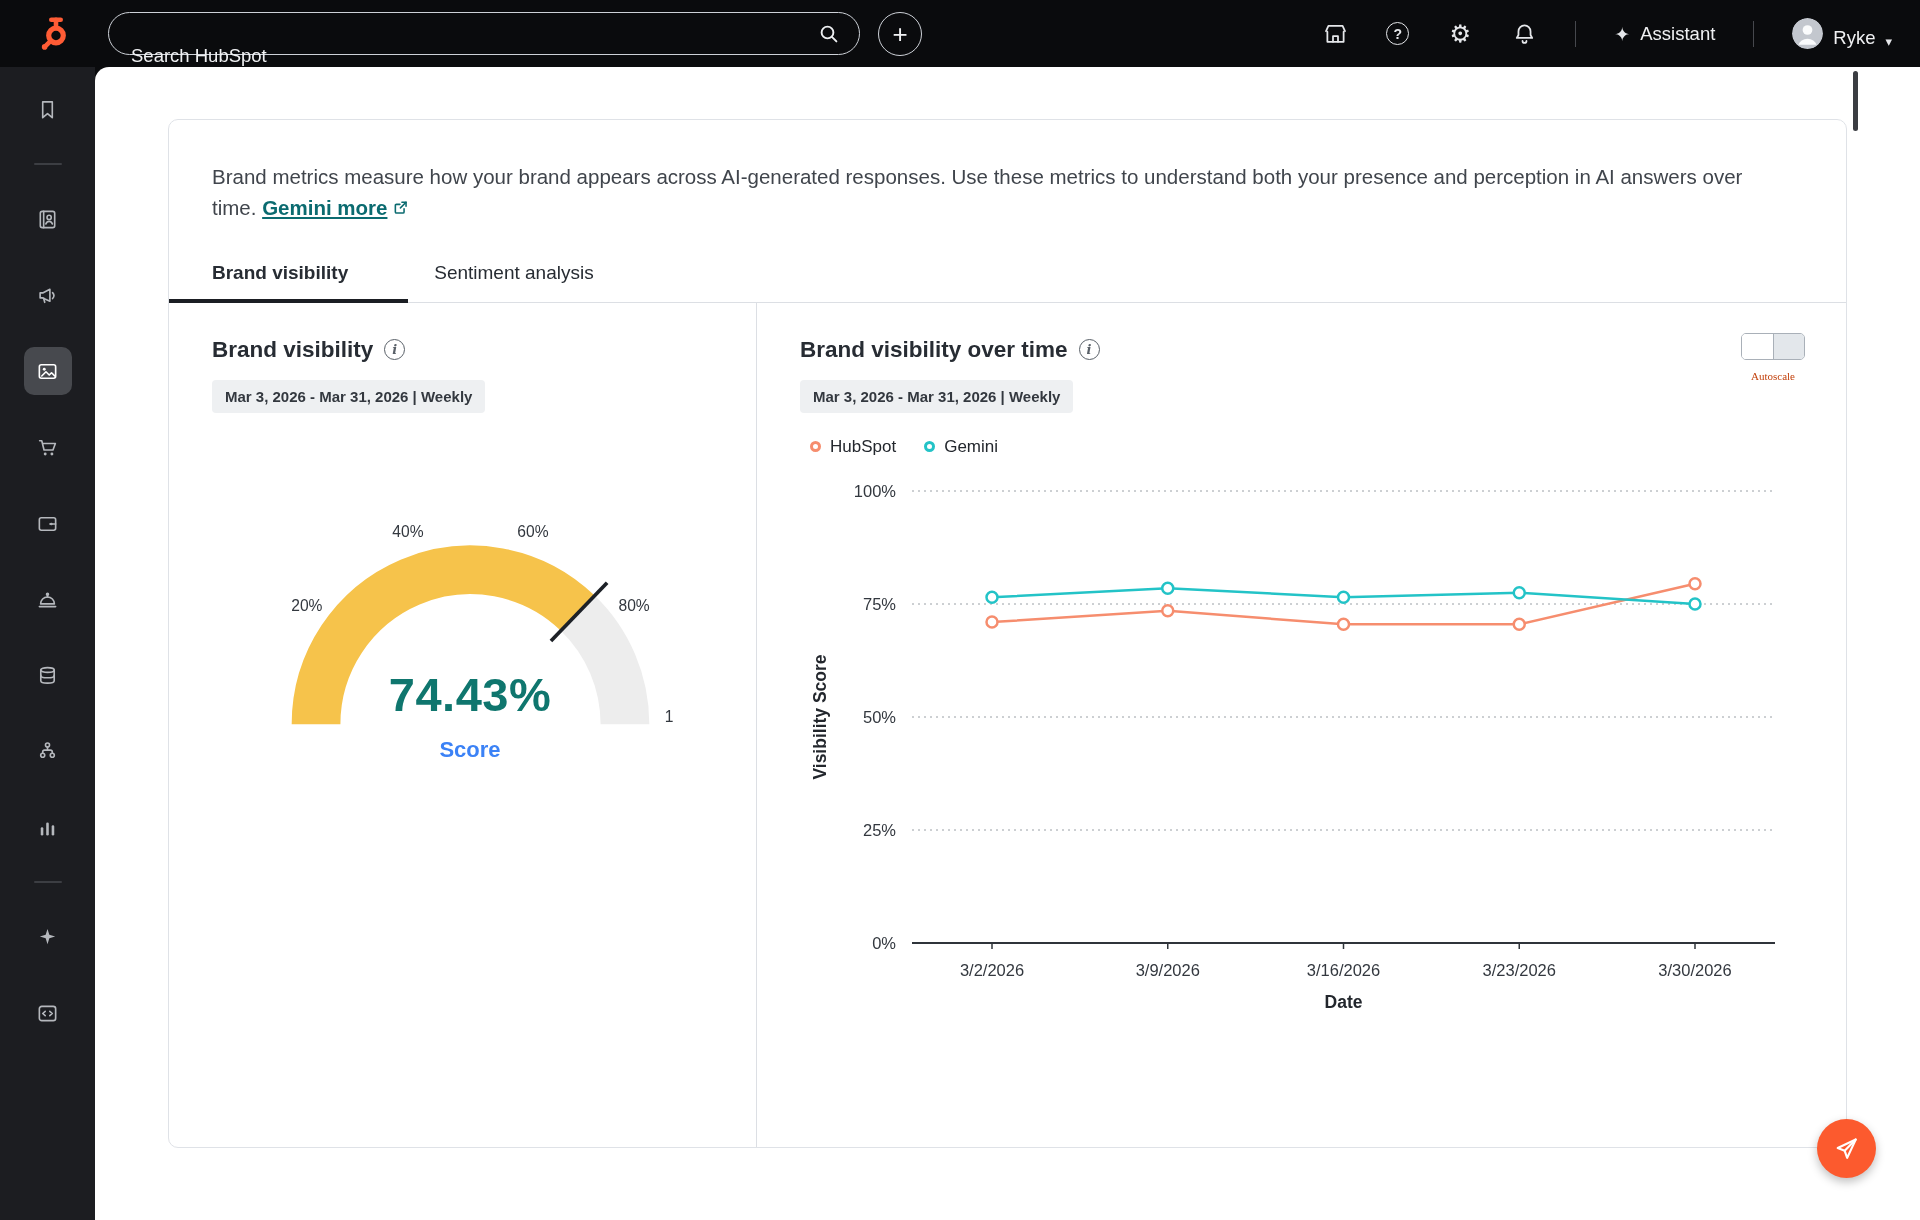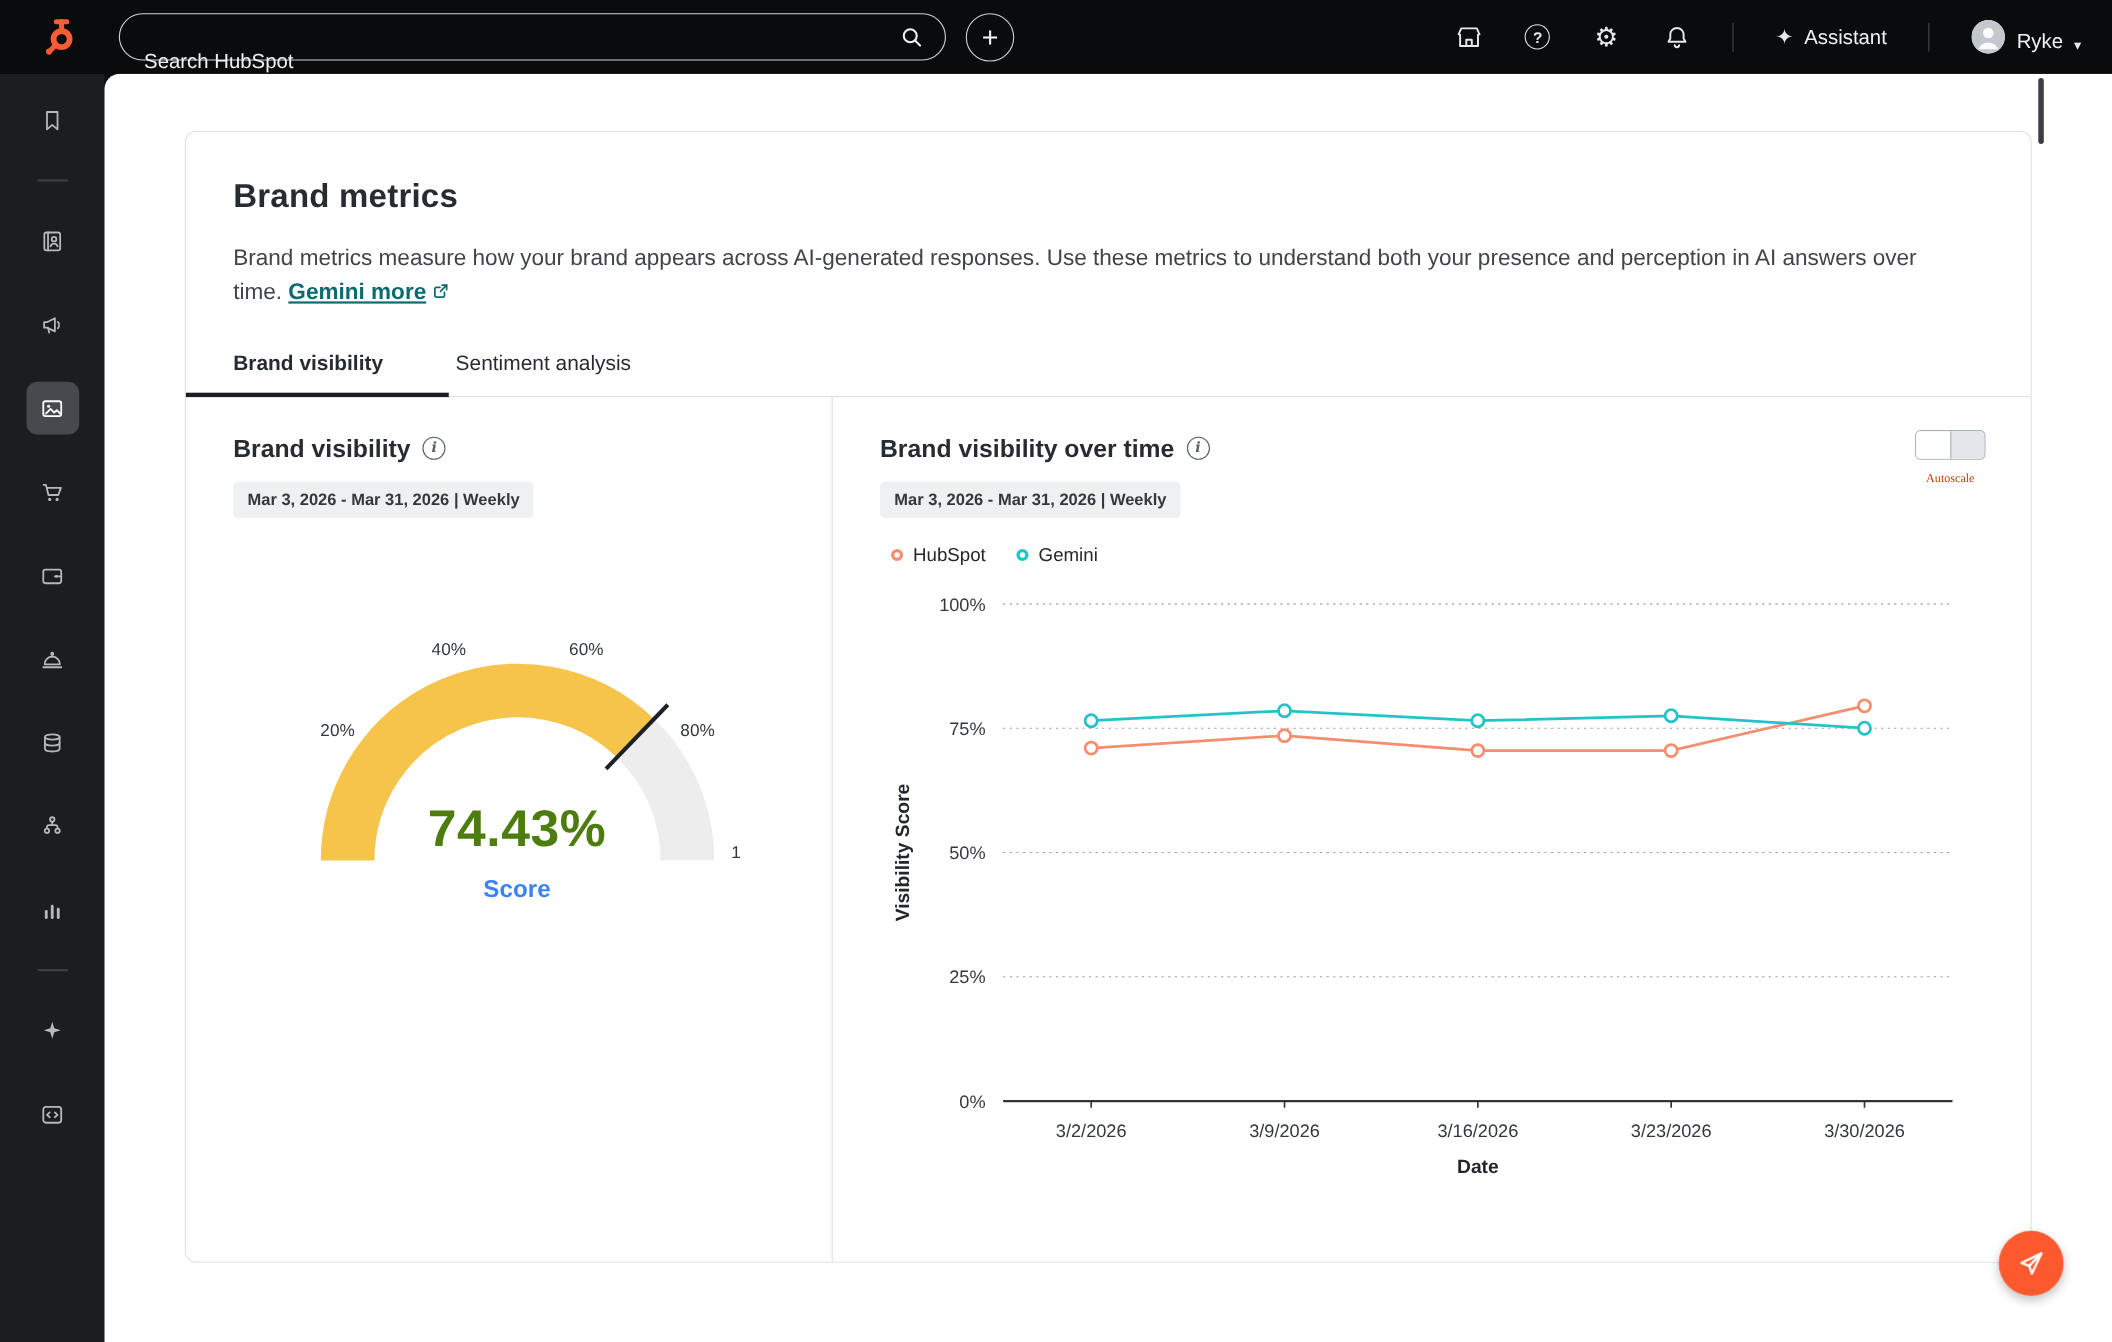--- a/index.html
+++ b/index.html
@@ -48,41 +48,41 @@
   .card { position:absolute; left:73px; top:52px; width:1679px; height:1029px; background:#fff;
     border:1px solid #dfe2e7; border-radius:10px; display:flex; flex-direction:column; }
   .card-head { padding:42px 43px 0 43px; }
   .page-title { margin:0 0 24px 0; font-size:30px; font-weight:700; color:#272c33; letter-spacing:.2px; }
   .page-desc { margin:0; font-size:20.5px; line-height:1.5; color:#40454c; max-width:1580px; }
   .learn { color:#0b6b70; font-weight:700; text-decoration:underline; cursor:pointer; white-space:nowrap; }
   .ext-ic { vertical-align:-2px; margin-left:4px; }
 
   .tabs { display:flex; margin-top:38px; padding-left:43px; border-bottom:1px solid #dcdfe4; position:relative; }
   .tab { font-size:19px; color:#272c33; padding-bottom:18px; cursor:pointer; position:relative; }
-  .tab + .tab { margin-left:66px; }
+  .tab + .tab { margin-left:86px; }
   .tab.active { font-weight:700; }
   .tab.active::after { content:""; position:absolute; left:-43px; bottom:-1px; height:4px;
     width:calc(100% + 103px); background:#1b1e23; }
 
   .panels { flex:1; min-height:0; display:flex; }
   .panel-gauge { width:588px; min-width:588px; border-right:1px solid #dcdfe4; padding:34px 28px 0 43px;
     position:relative; }
   .panel-line { flex:1; padding:34px 43px 0 43px; position:relative; }
   .panel-title-row { display:flex; align-items:center; gap:11px; }
   .panel-title { margin:0; font-size:22.5px; font-weight:700; color:#272c33; }
   .info { width:21px; height:21px; border:1.6px solid #596068; border-radius:50%; color:#596068;
     font-size:13px; font-weight:700; display:flex; align-items:center; justify-content:center; cursor:pointer;
     font-family:"DejaVu Serif",serif; font-style:italic; }
   .badge { display:inline-block; background:#eef0f2; border-radius:4px; padding:8px 13px;
     font-size:15px; font-weight:700; color:#33383f; margin-top:17px; }
 
   .gauge-wrap { position:relative; width:515px; margin:52px auto 0 auto; }
   .gauge-svg { width:515px; height:308px; display:block; }
   .gauge-score { position:absolute; left:0; right:0; top:202px; text-align:center; font-size:47px;
-    font-weight:700; color:#4d7c0f; letter-spacing:.5px; }
+    font-weight:700; color:#0f766e; letter-spacing:.5px; }
   .gauge-score-label { position:absolute; left:0; right:0; top:272px; text-align:center; font-size:22px;
     font-weight:700; color:#3b82f6; }
 
   .autoscale { position:absolute; top:30px; right:42px; text-align:center; }
   .toggle { display:inline-flex; height:27px; border:1px solid #a9b0b8; border-radius:5px; overflow:hidden;
     cursor:pointer; background:#fff; }
   .t-a { width:31px; background:#fff; }
   .t-b { width:31px; background:#e3e7eb; border-left:1px solid #a9b0b8; }
   .autoscale-label { margin-top:7px; font-size:11px; color:#c2410c;font-family:Liberation Serif, serif; }
 
@@ -275,21 +275,20 @@
       </g>
       </svg>
   </div>
 </nav>
 
 <main class="main">
   <div class="scroll-thumb"></div>
 
   <section class="card">
     <div class="card-head">
-      <h1 class="page-title">Brand metrics</h1>
       <p class="page-desc">
         <span>Brand metrics measure how your brand appears across AI-generated responses. Use these metrics to understand both your presence and perception in AI answers over time.</span>
         <span class="learn"><span>Gemini more</span><svg class="ext-ic" width="19" height="19" viewBox="0 0 24 24">
           <g stroke="#0b6b70" stroke-width="2" fill="none" stroke-linecap="round" stroke-linejoin="round">
             <path d="M13.8 5.3 H19 v5.2"></path>
                 <path d="M19 5.3 L11.9 12.4"></path>
             <path d="M16.5 13.6 V17.6 c0 .8-.6 1.4-1.4 1.4 H6.9 c-.8 0-1.4-.6-1.4-1.4 V9.4 c0-.8.6-1.4 1.4-1.4 h4.4"></path>
           </g>
             </svg></span>
       </p>

